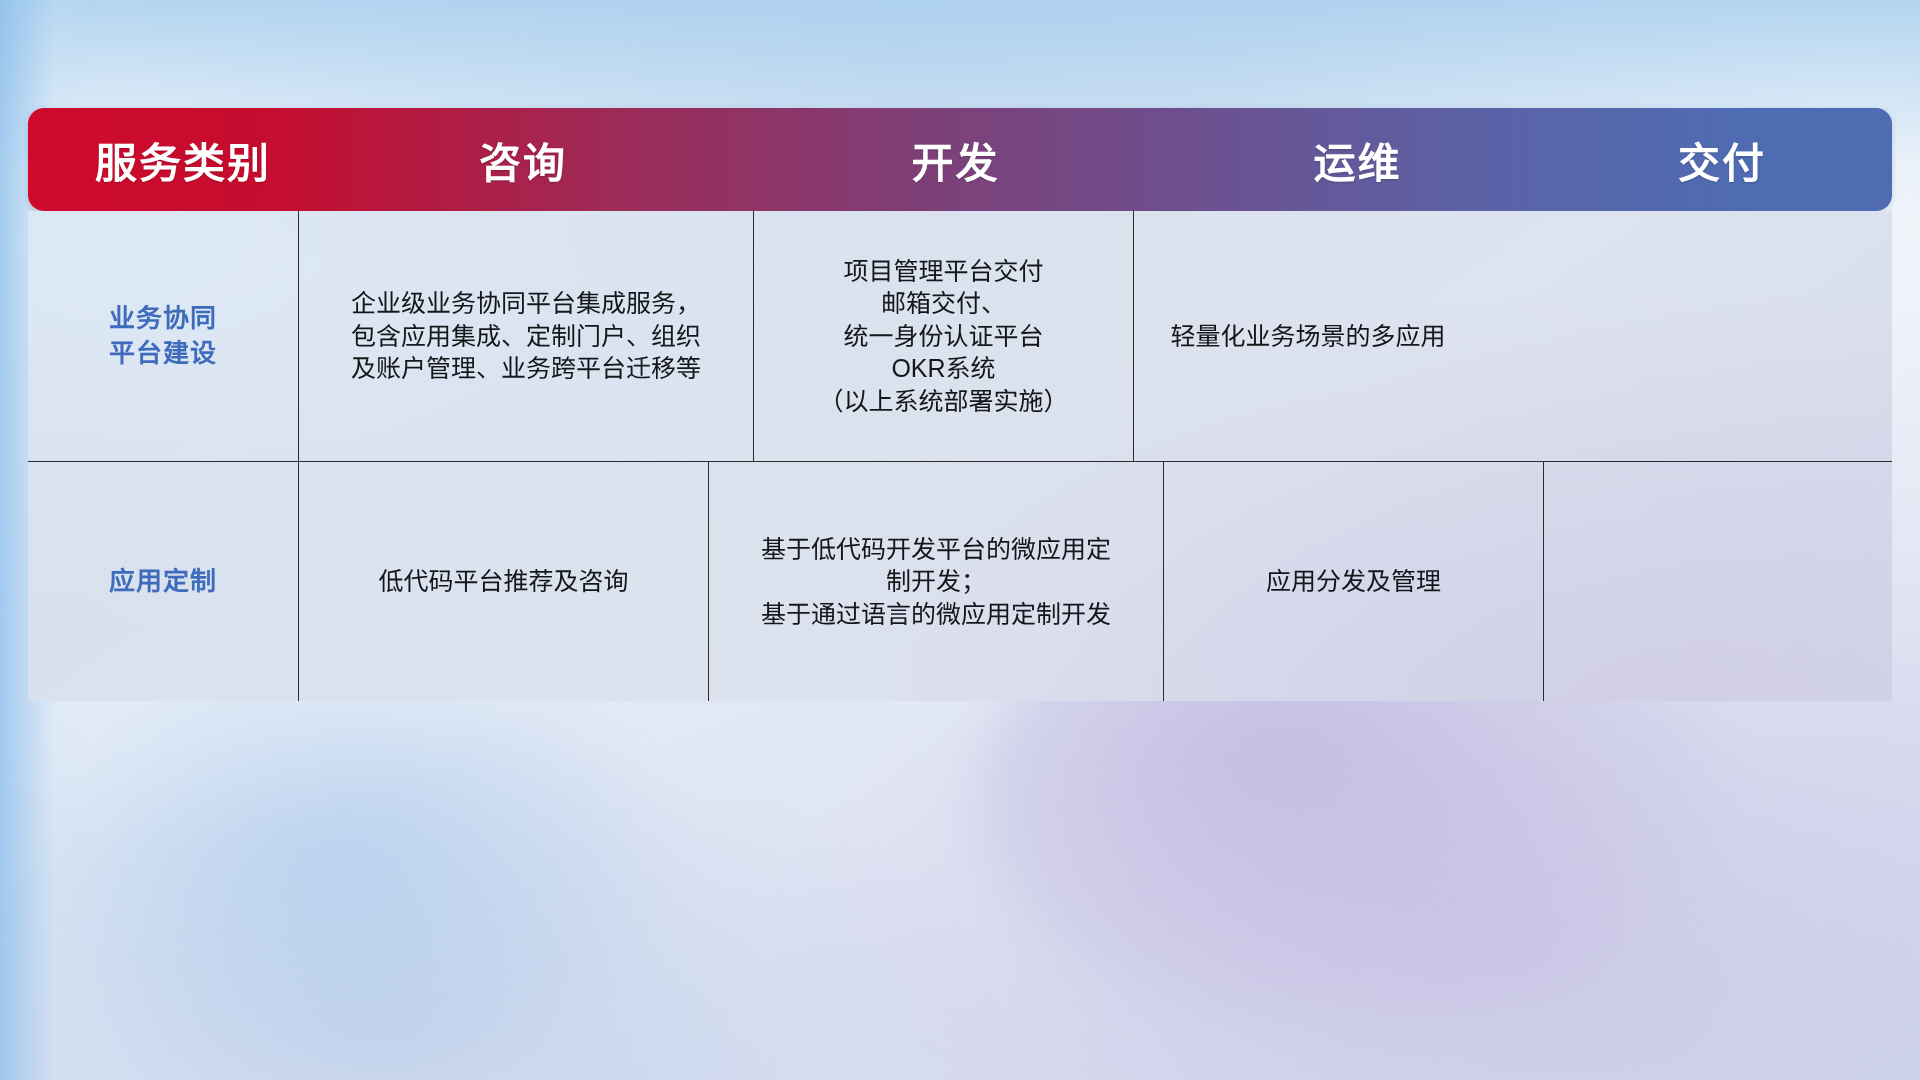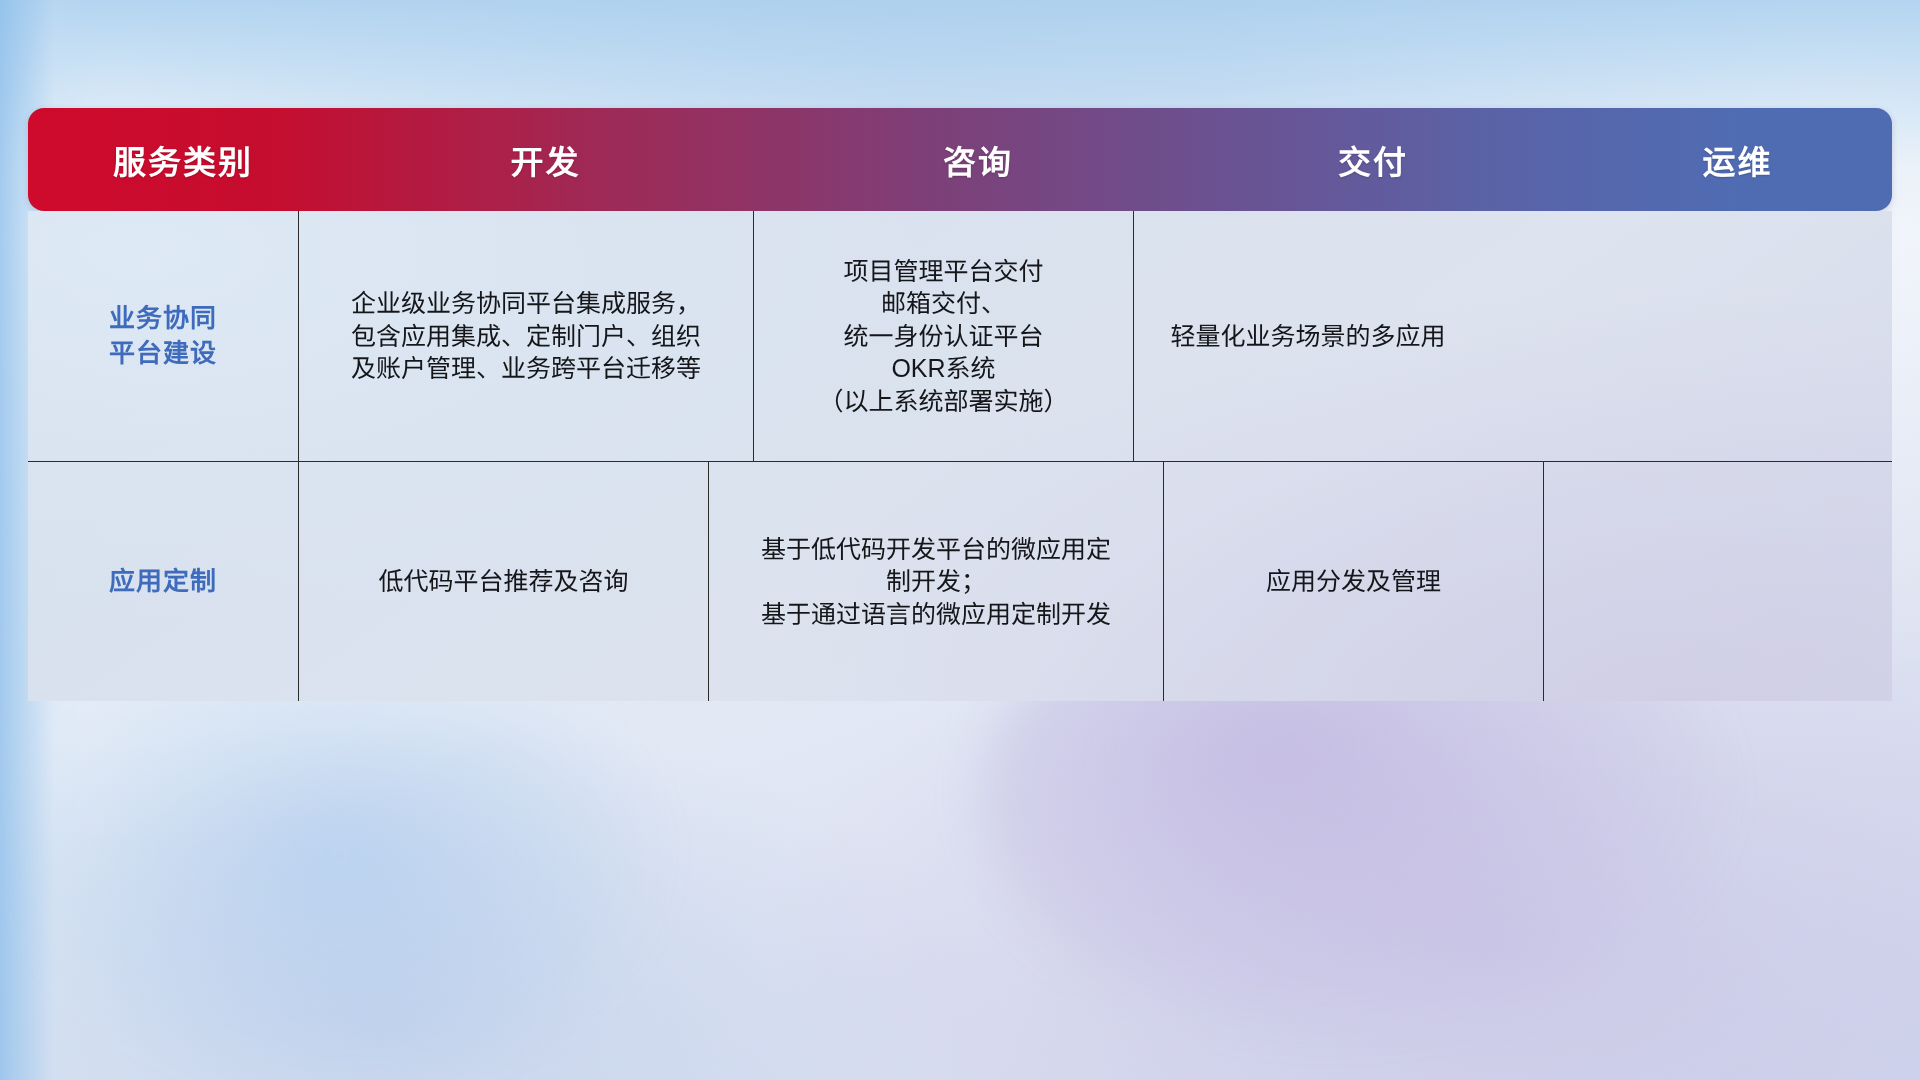--- a/index.html
+++ b/index.html
@@ -67,21 +67,21 @@
     border-radius: 16px;
     overflow: hidden;
     background: linear-gradient(90deg, #cf0a2c 0%, #c50d2f 13%, #9e2a57 31%, #7e3f77 48%, #6d4f8e 62%, #5b62a6 78%, #4f6cb3 92%, #4f6cb3 100%);
     box-shadow: 0 2px 6px rgba(50,60,110,0.18);
   }
   .hcell {
     display: flex;
     align-items: center;
     justify-content: center;
     color: #ffffff;
-    font-size: 33px;
+    font-size: 42px;
     font-weight: bold;
     letter-spacing: 2px;
     text-shadow: 0 1px 2px rgba(0,0,0,0.18);
     box-sizing: border-box;
     padding-left: 40px;
   }
 
   
   #table-body {
     position: relative;
@@ -145,24 +145,24 @@
 <div id="bg-layer"></div>
 <div id="bg-soft-top"></div>
 <div id="bg-soft-left"></div>
 <div id="bg-blob-purple"></div>
 <div id="bg-blob-blue"></div>
 
 <div id="table-wrap">
 
   <div id="table-header">
     <div class="hcell c0">服务类别</div>
+    <div class="hcell c1">咨询</div>
     <div class="hcell c2">开发</div>
-    <div class="hcell c1">咨询</div>
+    <div class="hcell c4">运维</div>
     <div class="hcell c3">交付</div>
-    <div class="hcell c4">运维</div>
   </div>
 
   <div id="table-body">
 
     <div class="brow r1">
       <div class="bcell label c0">业务协同
 平台建设</div>
       <div class="bcell c2">企业级业务协同平台集成服务，
 包含应用集成、定制门户、组织
 及账户管理、业务跨平台迁移等</div>

